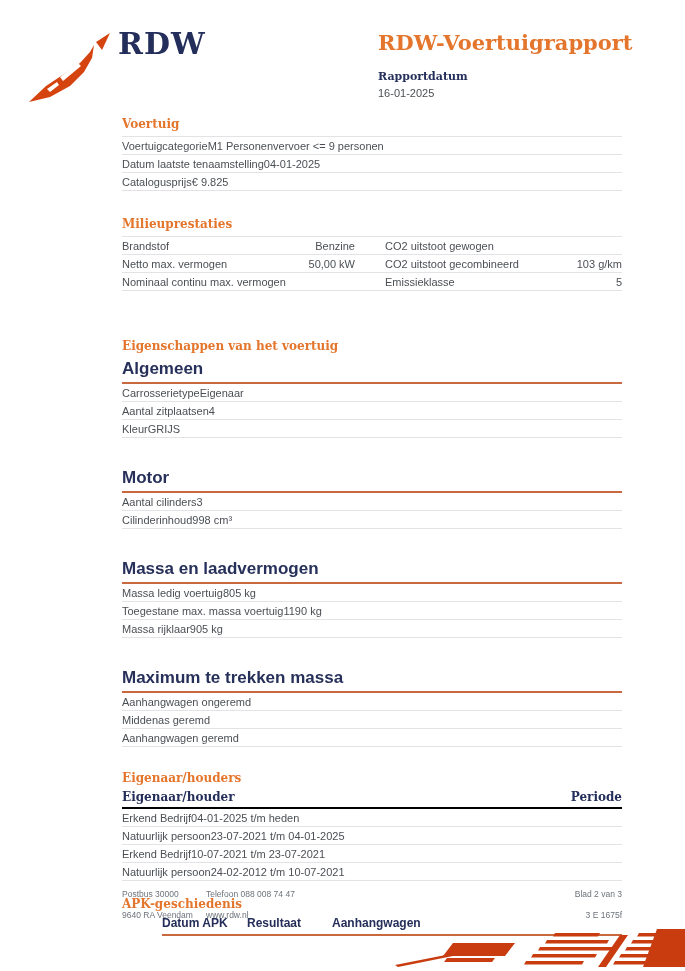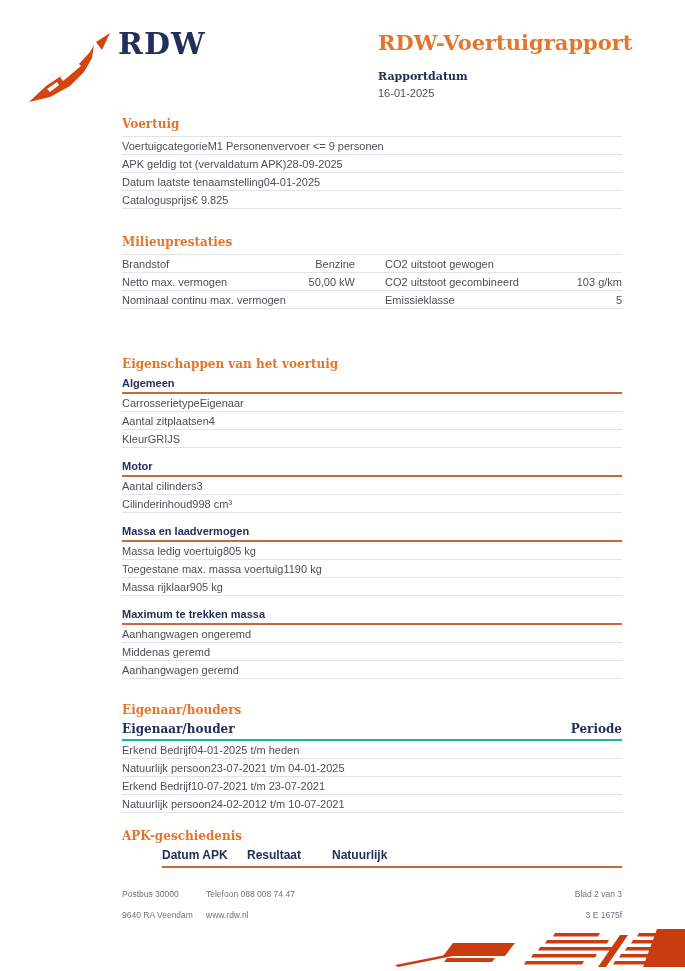--- a/index.html
+++ b/index.html
@@ -47,31 +47,31 @@
   .kv-row .val{white-space:nowrap;text-align:right;}
 
   .env-row{
     display:grid;grid-template-columns:180px 53px 30px 175px 62px;
     align-items:center;height:17px;border-bottom:1px solid #e3e3e5;font-size:11px;
   }
   .env-row .v{text-align:right;white-space:nowrap;}
 
   .sec-milieu{margin-top:26px;}
   .sec-eigenschappen{margin-top:48px;}
-  .group{margin-top:12px;}
+  .group{margin-top:30px;}
   .group.first{margin-top:6px;}
   .group-title{
-    font-weight:bold;font-size:11px;color:#26305a;
+    font-weight:bold;font-size:17px;color:#26305a;
     padding-bottom:3px;border-bottom:2px solid #c8683f;
   }
   .sec-eigenaren{margin-top:24px;}
   .owner-head{
     display:flex;justify-content:space-between;align-items:flex-end;
     font-family:"DejaVu Serif",serif;font-weight:bold;font-size:12px;color:#242e5a;
-    padding-bottom:3px;border-bottom:2px solid #14b8a6;margin-top:2px;
+    padding-bottom:3px;border-bottom:2px solid #000000;margin-top:2px;
   }
   .sec-apk{margin-top:16px;}
   .apk-head{
     display:grid;grid-template-columns:85px 85px 1fr;
     font-family:Liberation Sans, sans-serif;font-weight:bold;font-size:12px;color:#242e5a;
     padding-bottom:4px;border-bottom:2px solid #c8683f;margin-top:3px;margin-left:40px;
   }
 
   
   .footer{
@@ -107,24 +107,20 @@
 </div>
 
 <div class="content">
 
   <div>
     <div class="section-title">Voertuig</div>
     <div class="kv-table">
       <div class="kv-row">
         <span class="lbl">Voertuigcategorie</span>
         <span class="val">M1 Personenvervoer &lt;= 9 personen</span>
-      </div>
-      <div class="kv-row">
-        <span class="lbl">APK geldig tot (vervaldatum APK)</span>
-        <span class="val">28-09-2025</span>
       </div>
       <div class="kv-row">
         <span class="lbl">Datum laatste tenaamstelling</span>
         <span class="val">04-01-2025</span>
       </div>
       <div class="kv-row">
         <span class="lbl">Catalogusprijs</span>
         <span class="val">€ 9.825</span>
       </div>
     </div>
@@ -253,21 +249,21 @@
         <span class="val">24-02-2012 t/m 10-07-2021</span>
       </div>
     </div>
   </div>
 
   <div class="sec-apk">
     <div class="section-title">APK-geschiedenis</div>
     <div class="apk-head">
       <span>Datum APK</span>
       <span>Resultaat</span>
-      <span>Natuurlijk</span>
+      <span>Aanhangwagen</span>
     </div>
   </div>
 </div>
 
 <div class="footer">
   <div class="footer-row">
     <span>Postbus 30000</span>
     <span>Telefoon 088 008 74 47</span>
     <span class="r">Blad 2 van 3</span>
   </div>

